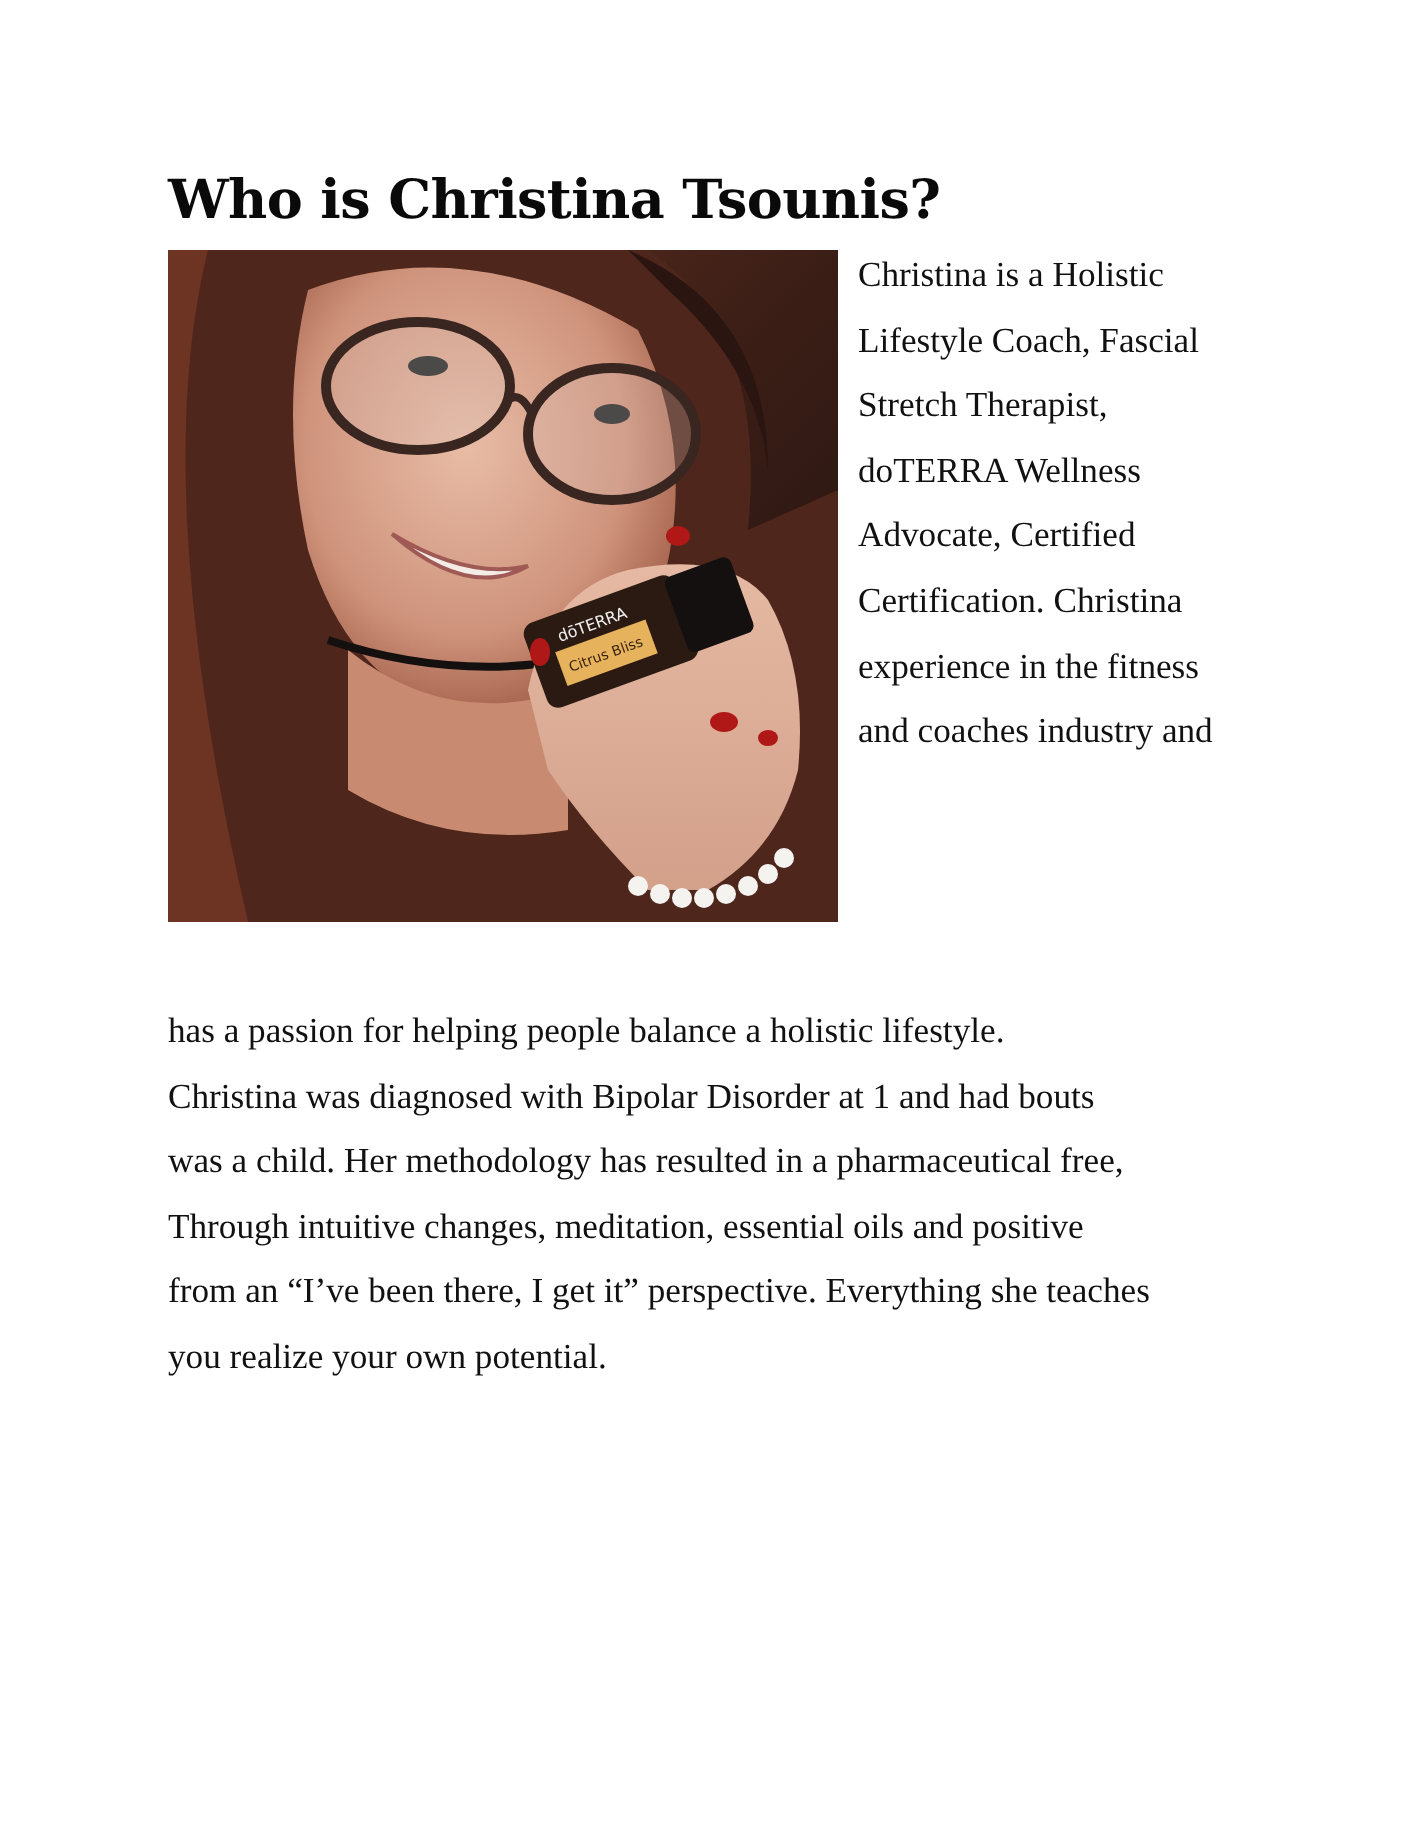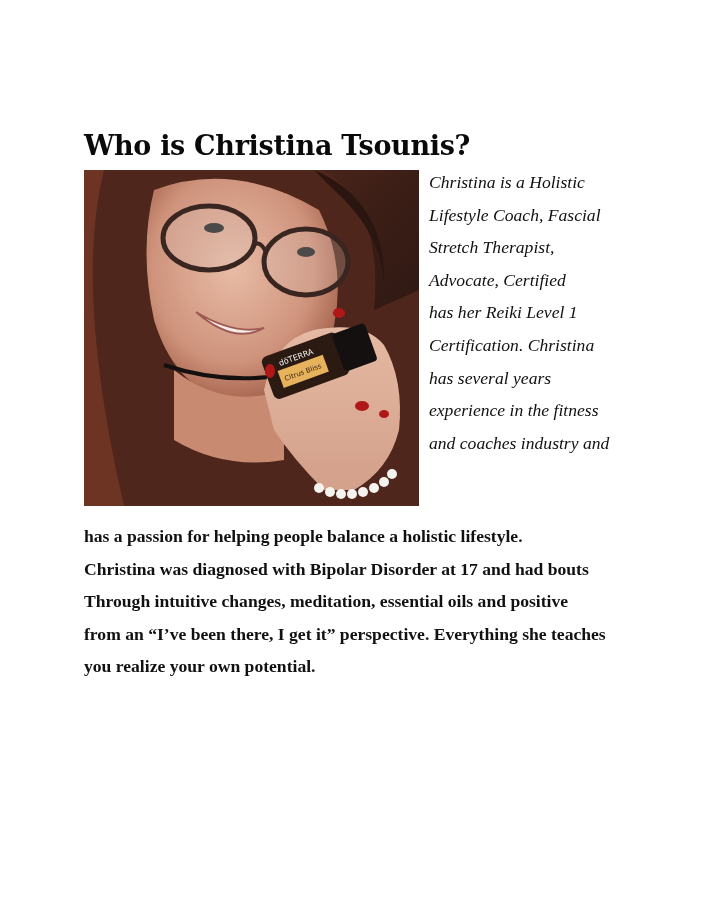--- a/index.html
+++ b/index.html
@@ -13,21 +13,20 @@
       position: relative;
       overflow: hidden;
       font-family: "DejaVu Serif", "Liberation Serif", serif;
       color: #111111;
     }
     .page {
       position: absolute;
       left: 84px;
       top: 84px;
       width: 560px;
-      margin-top: 45px;
     }
     .title {
       font-family: "DejaVu Serif", serif;
       font-weight: bold;
       font-size: 27px;
       line-height: 34px;
       margin: 0;
       letter-spacing: -0.3px;
       color: #0a0a0a;
       white-space: nowrap;
@@ -40,36 +39,34 @@
       height: 336px;
       overflow: hidden;
       background: #3a2018;
     }
     .photo svg { display: block; }
     .side-text {
       position: absolute;
       left: 345px;
       top: 37px;
       width: 220px;
-      font-style: italic;
     }
     .line {
       font-family: "Liberation Serif", serif;
       font-size: 17.6px;
       line-height: 32.6px;
       height: 32.6px;
       white-space: nowrap;
       color: #111111;
     }
     .body-text {
       position: absolute;
       left: 0;
-      top: 391px;
+      top: 415px;
       width: 560px;
-      font-weight: bold;
     }
   </style>
 </head>
 <body>
 
 <div class="page">
   <h1 class="title">Who is Christina Tsounis?</h1>
 
   <div class="photo">
     <svg width="335" height="336" viewBox="0 0 335 336">
@@ -135,28 +132,28 @@
         <circle cx="300" cy="312" r="5"></circle>
           <circle cx="308" cy="304" r="5"></circle>
       </g>
     </svg>
   </div>
 
   <div class="side-text">
     <div class="line">Christina is a Holistic</div>
     <div class="line">Lifestyle Coach, Fascial</div>
     <div class="line">Stretch Therapist,</div>
+    <div class="line">doTERRA Wellness</div>
     <div class="line">Advocate, Certified</div>
-    <div class="line">has her Reiki Level 1</div>
     <div class="line">Certification. Christina</div>
-    <div class="line">has several years</div>
     <div class="line">experience in the fitness</div>
     <div class="line">and coaches industry and</div>
   </div>
 
   <div class="body-text">
     <div class="line">has a passion for helping people balance a holistic lifestyle.</div>
-    <div class="line">Christina was diagnosed with Bipolar Disorder at 17 and had bouts</div>
+    <div class="line">Christina was diagnosed with Bipolar Disorder at 1 and had bouts</div>
+    <div class="line">was a child. Her methodology has resulted in a pharmaceutical free,</div>
     <div class="line">Through intuitive changes, meditation, essential oils and positive</div>
     <div class="line">from an “I’ve been there, I get it” perspective. Everything she teaches</div>
     <div class="line">you realize your own potential.</div>
   </div>
 </div>
 
 </body></html>

